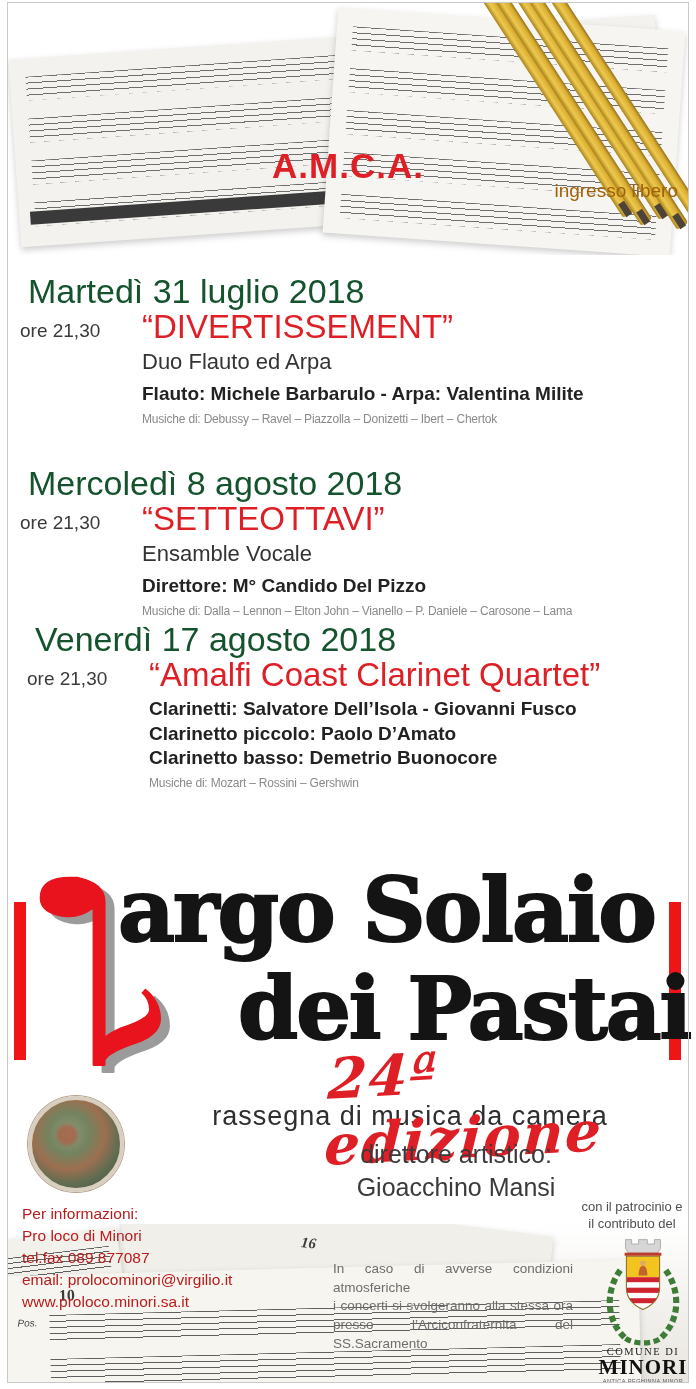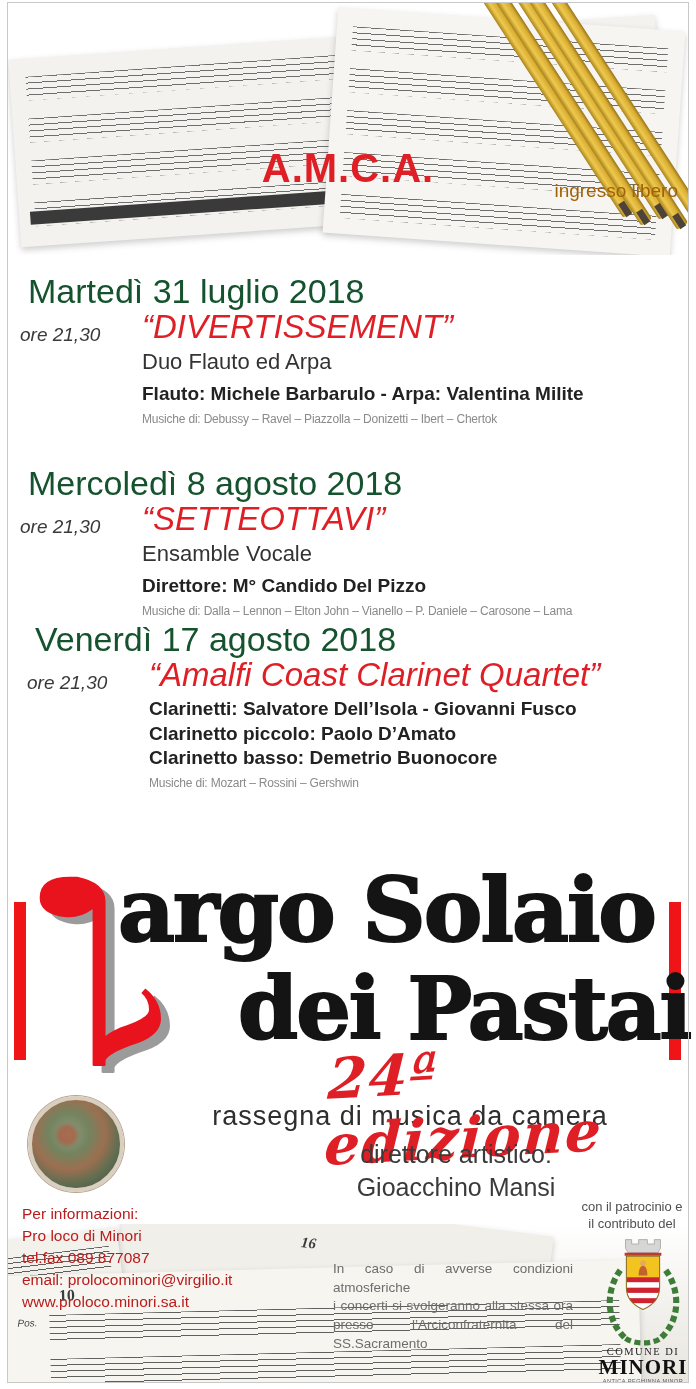--- a/index.html
+++ b/index.html
@@ -19,30 +19,30 @@
   .page-top-2{left:322px;top:16px;width:348px;height:226px;transform:rotate(4deg);background:#f7f5f1;}
   .page-edge-dark{position:absolute;left:22px;top:198px;width:310px;height:13px;background:#3a3a3a;
     transform:rotate(-4deg);}
   .pencils{position:absolute;right:8px;top:-46px;width:230px;height:300px;}
   .pencil{position:absolute;width:13px;height:280px;border-radius:3px;transform:rotate(-33deg);
     background:linear-gradient(90deg,#a8831d,#eec94e 35%,#d9ad32 75%,#95731a);}
   .pencil:after{content:"";position:absolute;bottom:-1px;left:3px;width:7px;height:15px;background:#4d4338;}
 
   
   .amca{position:absolute;top:146px;left:0;width:100%;text-align:center;
-    font-size:40px;font-weight:bold;letter-spacing:1px;z-index:2;}
+    font-size:35px;font-weight:bold;letter-spacing:1px;z-index:2;}
   .assoc{position:absolute;top:189px;left:0;width:100%;text-align:center;
     font-size:24px;color:#3e3e3e;line-height:1.15;z-index:2;}
   .ingresso{position:absolute;top:180px;right:18px;font-size:19px;color:#a16207;z-index:2;}
 
   
   .event{position:absolute;left:0;width:100%;z-index:2;}
   .ev1{top:272px;} .ev2{top:464px;} .ev3{top:620px;margin-left:7px;}
   .ev-date{margin-left:28px;font-size:34px;color:#14532d;}
-  .ev-row{display:flex;align-items:flex-end;margin-top:-3px;font-style:italic;}
+  .ev-row{display:flex;align-items:center;margin-top:-3px;}
   .ev-time{margin-left:20px;width:100px;flex:none;font-size:19px;color:#3a3a3a;padding-top:7px;}
   .ev-title{margin-left:22px;font-size:33px;white-space:nowrap;}
   .ev-body{margin-left:142px;margin-top:3px;}
   .ev-subtitle{font-size:22px;color:#333;margin-bottom:7px;}
   .ev-performer{font-size:19px;font-weight:bold;color:#222;line-height:1.3;}
   .ev-program{font-size:12px;letter-spacing:-.2px;color:#8a8a8a;margin-top:5px;}
 
   
   .bar{position:absolute;width:12px;height:158px;top:902px;z-index:2;}
   .bar-left{left:14px;} .bar-right{right:15px;}

